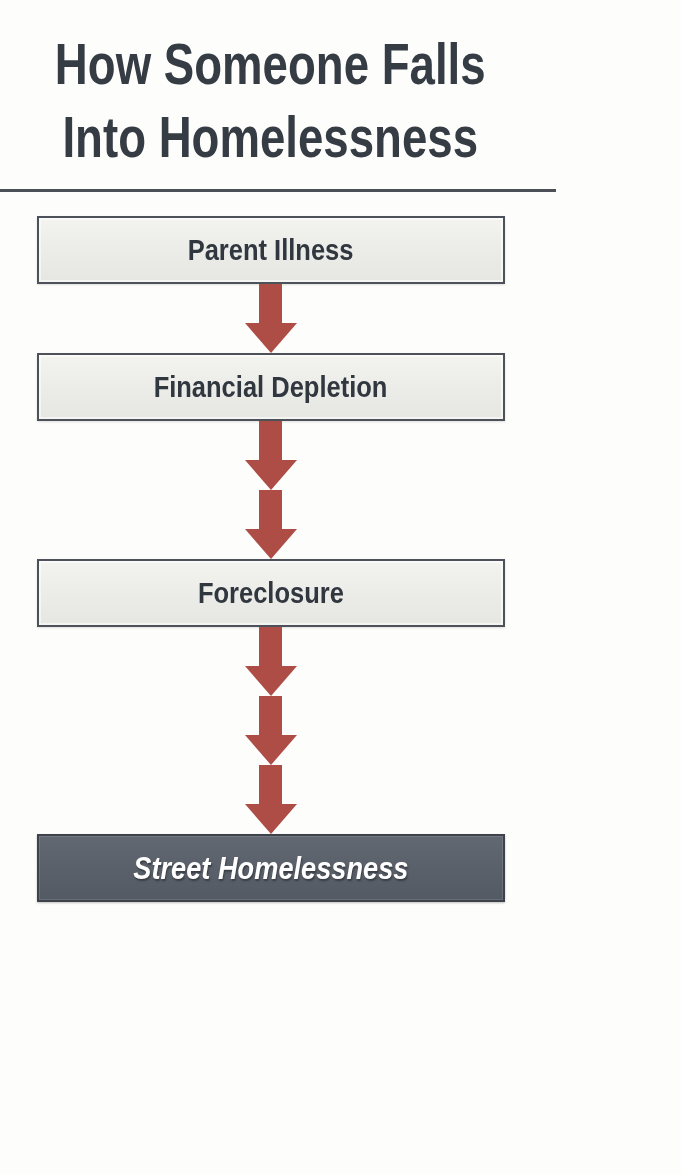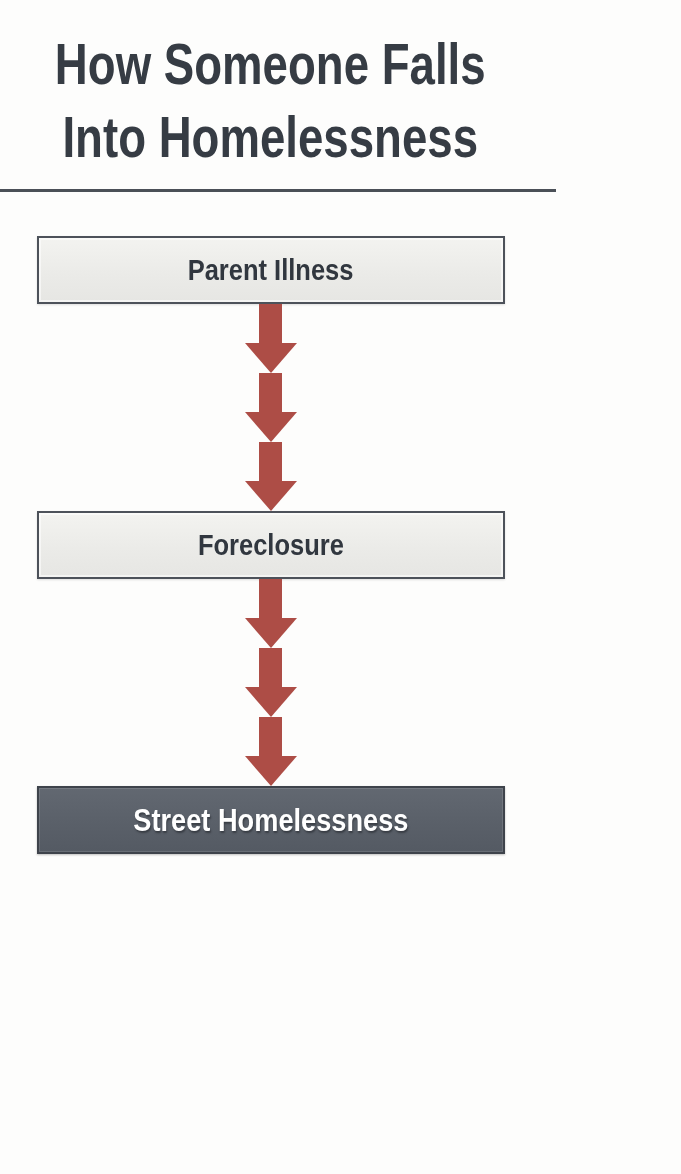--- a/index.html
+++ b/index.html
@@ -36,21 +36,21 @@
   }
   .title-line { display: block; }
   .divider {
     width: 556px;
     height: 0;
     margin: 15px auto 0 auto;
     border-top: 3px solid #4b5057;
   }
   
   .flow {
-    margin-top: 44px;
+    margin-top: 24px;
   }
   .step-box {
     width: 464px;
     height: 64px;
     margin: 0 auto;
     border: 2px solid #4d525a;
     background: linear-gradient(180deg, #f3f3f0 0%, #ebebe8 55%, #e6e6e3 100%);
     box-shadow: inset 0 0 0 2px rgba(255,255,255,0.55), 0 1px 2px rgba(0,0,0,0.12);
     display: flex;
     align-items: center;
@@ -62,20 +62,21 @@
     transform-origin: 50% 50%;
     font-weight: bold;
     font-size: 30px;
     color: #31373f;
     white-space: nowrap;
   }
   .step-box.final {
     background: linear-gradient(180deg, #626871 0%, #5a6069 55%, #545a63 100%);
     border-color: #3e434b;
     box-shadow: inset 0 0 0 1px rgba(255,255,255,0.12), 0 1px 2px rgba(0,0,0,0.25);
+    font-style: italic;
   }
   .step-box.final .step-label {
     color: #ffffff;
     font-size: 32px;
     text-shadow: 1px 2px 2px rgba(30,33,38,0.55);
   }
   
   .arrow {
     width: 52px;
     height: 69px;
@@ -115,20 +116,23 @@
 
     <div class="step-box">
       <span class="step-label">Parent Illness</span>
     </div>
 
     <div class="arrow">
       <div class="arrow-shaft"></div>
       <div class="arrow-head"></div>
     </div>
 
+    <div class="step-box">
+      <span class="step-label">Financial Depletion</span>
+    </div>
 
     <div class="arrow">
       <div class="arrow-shaft"></div>
       <div class="arrow-head"></div>
     </div>
 
 
     <div class="arrow">
       <div class="arrow-shaft"></div>
       <div class="arrow-head"></div>

